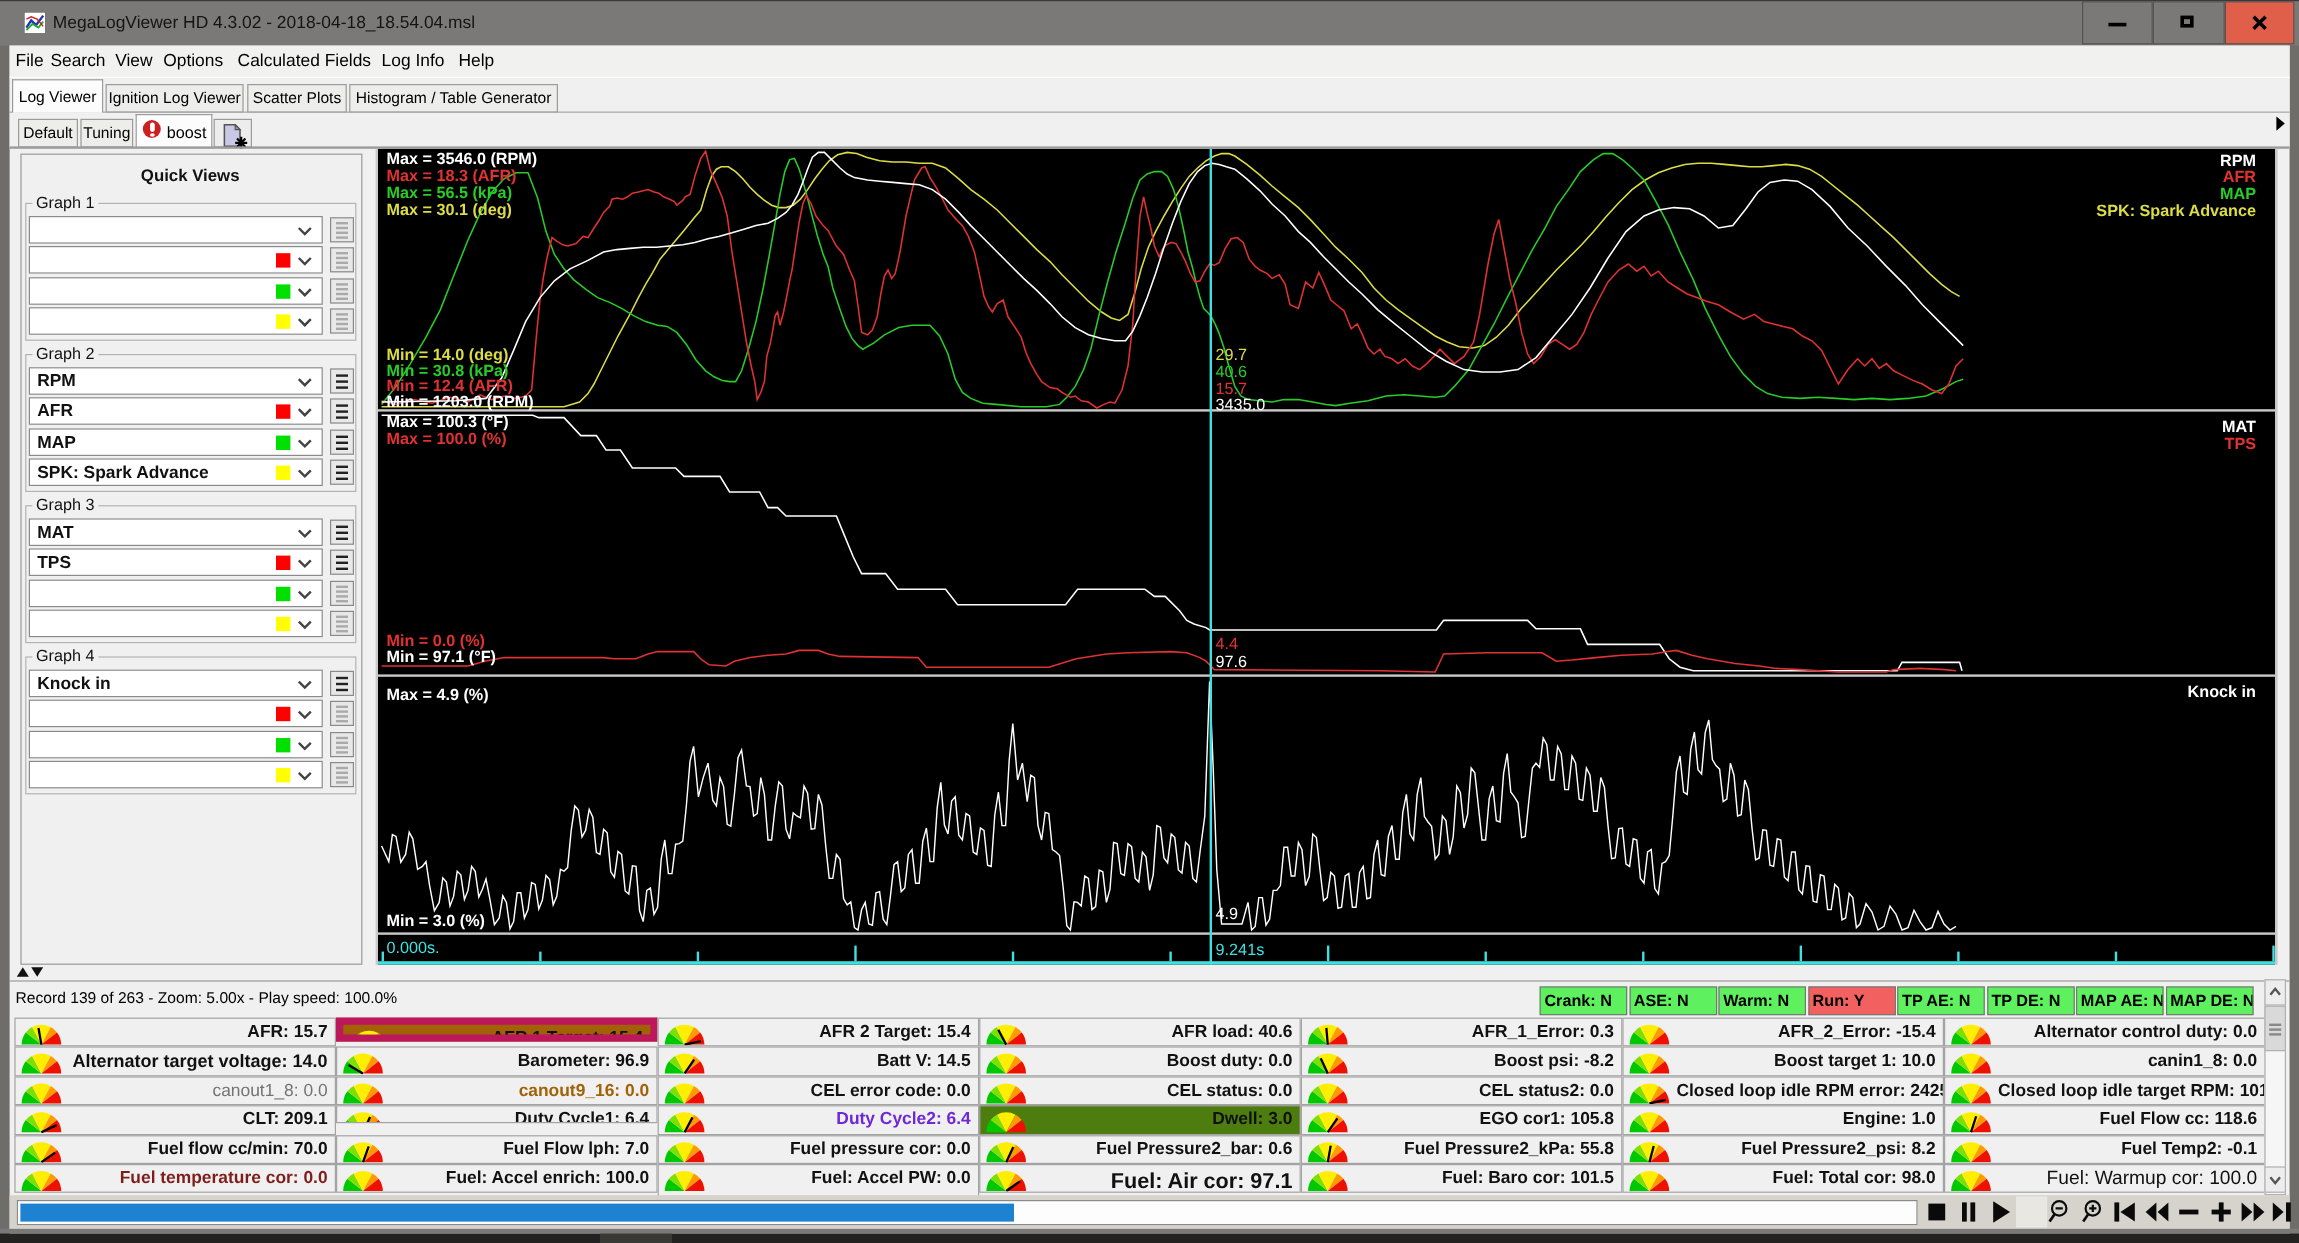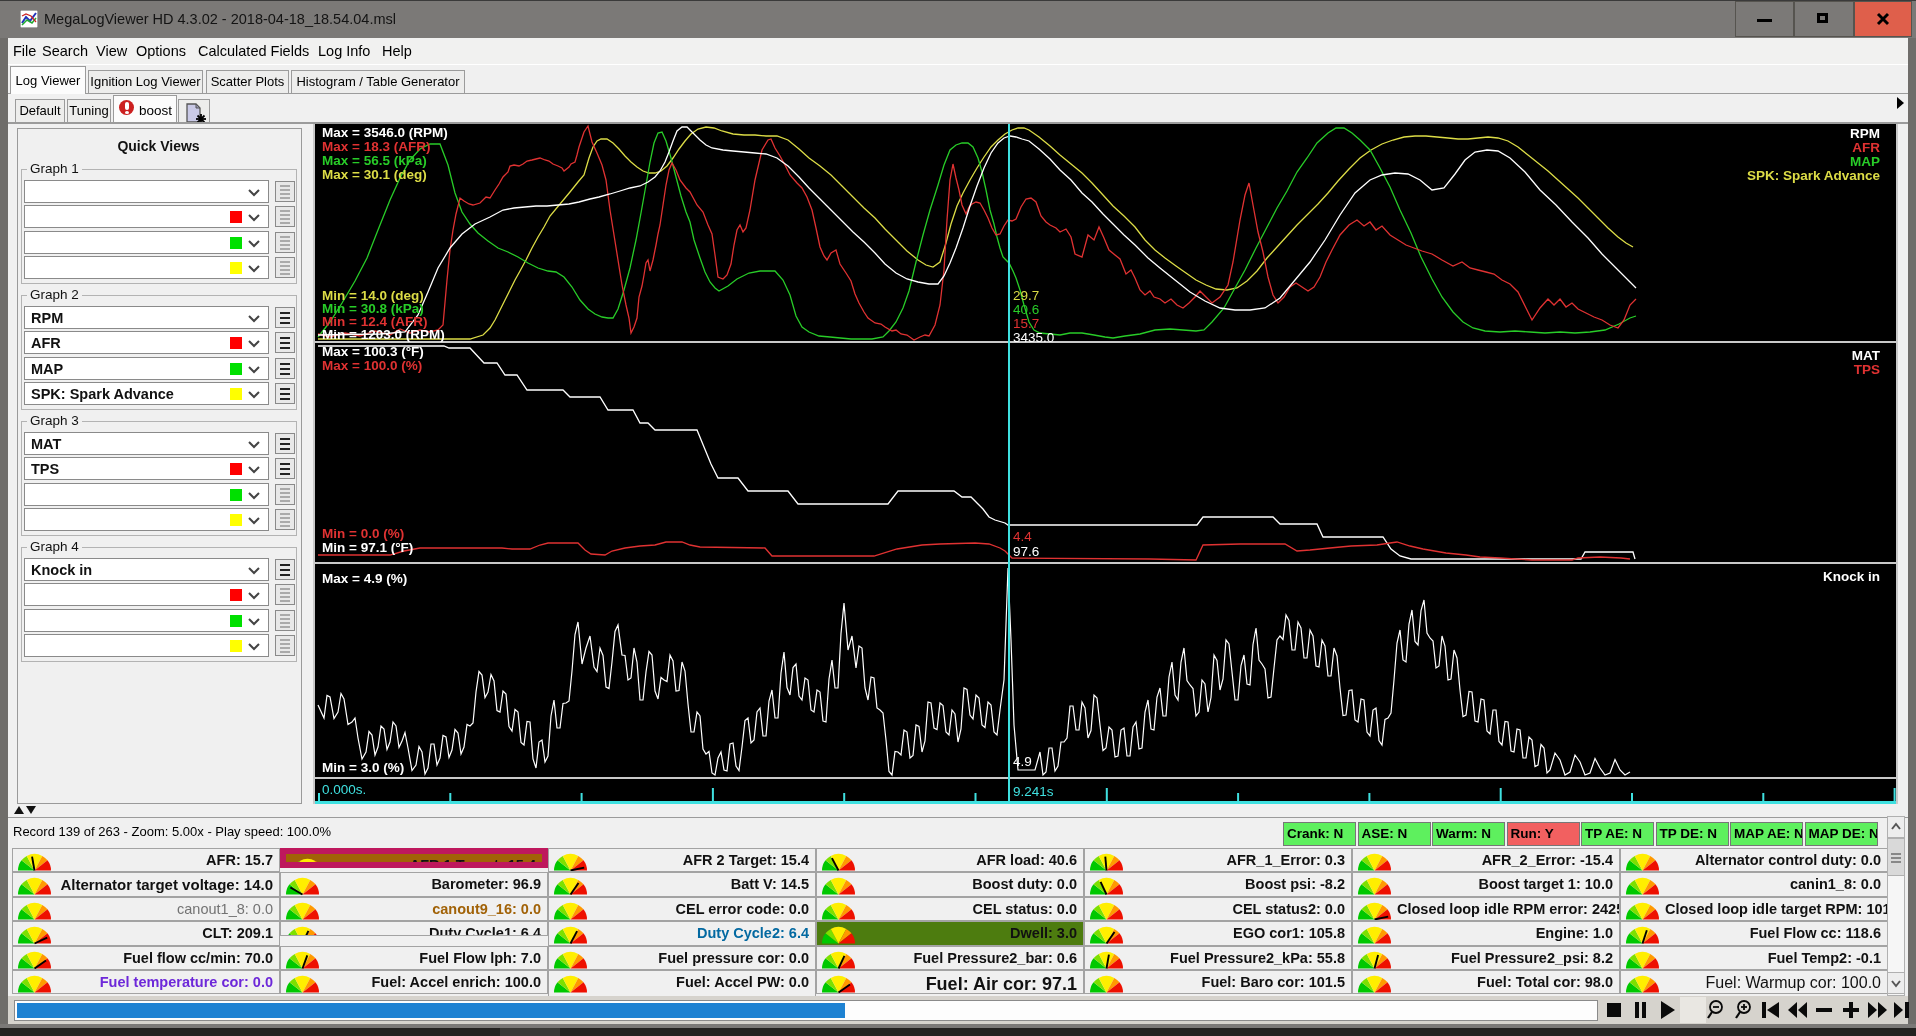--- a/index.html
+++ b/index.html
@@ -585,21 +585,21 @@
     </div>
 <div style="position:absolute;left:548px;top:921.2px;width:268px;height:24.4px;background:#f0f0f0;border:1px solid #a3a3a3;box-sizing:border-box;overflow:hidden">
       <svg width="36" height="22" viewBox="0 0 36 22" style="position:absolute;left:4px;top:1px">
         <path d="M17.5,20.5 L1.00,20.50 A16.5,16.5 0 0 1 4.50,10.34 Z" fill="#00c800"></path>
         <path d="M17.5,20.5 L4.50,10.34 A16.5,16.5 0 0 1 9.75,5.93 Z" fill="#7de000"></path>
         <path d="M17.5,20.5 L9.75,5.93 A16.5,16.5 0 0 1 25.25,5.93 Z" fill="#ffee00"></path>
         <path d="M17.5,20.5 L25.25,5.93 A16.5,16.5 0 0 1 30.50,10.34 Z" fill="#ff9a00"></path>
         <path d="M17.5,20.5 L30.50,10.34 A16.5,16.5 0 0 1 34.00,20.50 Z" fill="#ee1000"></path>
         <line x1="17.5" y1="20.5" x2="24.07" y2="8.14" stroke="#000" stroke-width="1.9"></line>
       </svg>
-      <div style="position:absolute;top:3px;right:6px;text-align:right;font-size:14.5px;font-weight:bold;color:#0369a1;white-space:nowrap">Duty Cycle2: 6.4</div>
+      <div style="position:absolute;top:3px;right:6px;text-align:right;font-size:14.5px;font-weight:bold;color:#6d28d9;white-space:nowrap">Duty Cycle2: 6.4</div>
     </div>
 <div style="position:absolute;left:816px;top:921.2px;width:268px;height:24.4px;background:#4d7c0f;border:1px solid #a3a3a3;box-sizing:border-box;overflow:hidden">
       <svg width="36" height="22" viewBox="0 0 36 22" style="position:absolute;left:4px;top:1px">
         <path d="M17.5,20.5 L1.00,20.50 A16.5,16.5 0 0 1 4.50,10.34 Z" fill="#00c800"></path>
         <path d="M17.5,20.5 L4.50,10.34 A16.5,16.5 0 0 1 9.75,5.93 Z" fill="#7de000"></path>
         <path d="M17.5,20.5 L9.75,5.93 A16.5,16.5 0 0 1 25.25,5.93 Z" fill="#ffee00"></path>
         <path d="M17.5,20.5 L25.25,5.93 A16.5,16.5 0 0 1 30.50,10.34 Z" fill="#ff9a00"></path>
         <path d="M17.5,20.5 L30.50,10.34 A16.5,16.5 0 0 1 34.00,20.50 Z" fill="#ee1000"></path>
       </svg>
       <div style="position:absolute;top:3px;right:6px;text-align:right;font-size:14.5px;font-weight:bold;color:#111;white-space:nowrap">Dwell: 3.0</div>
@@ -712,21 +712,21 @@
       <div style="position:absolute;top:3px;right:6px;text-align:right;font-size:14.5px;font-weight:bold;color:#111;white-space:nowrap">Fuel Temp2: -0.1</div>
     </div>
 <div style="position:absolute;left:12px;top:970.0px;width:268px;height:24.4px;background:#f0f0f0;border:1px solid #a3a3a3;box-sizing:border-box;overflow:hidden">
       <svg width="36" height="22" viewBox="0 0 36 22" style="position:absolute;left:4px;top:1px">
         <path d="M17.5,20.5 L1.00,20.50 A16.5,16.5 0 0 1 4.50,10.34 Z" fill="#00c800"></path>
         <path d="M17.5,20.5 L4.50,10.34 A16.5,16.5 0 0 1 9.75,5.93 Z" fill="#7de000"></path>
         <path d="M17.5,20.5 L9.75,5.93 A16.5,16.5 0 0 1 25.25,5.93 Z" fill="#ffee00"></path>
         <path d="M17.5,20.5 L25.25,5.93 A16.5,16.5 0 0 1 30.50,10.34 Z" fill="#ff9a00"></path>
         <path d="M17.5,20.5 L30.50,10.34 A16.5,16.5 0 0 1 34.00,20.50 Z" fill="#ee1000"></path>
       </svg>
-      <div style="position:absolute;top:3px;right:6px;text-align:right;font-size:14.5px;font-weight:bold;color:#6d28d9;white-space:nowrap">Fuel temperature cor: 0.0</div>
+      <div style="position:absolute;top:3px;right:6px;text-align:right;font-size:14.5px;font-weight:bold;color:#7f1d1d;white-space:nowrap">Fuel temperature cor: 0.0</div>
     </div>
 <div style="position:absolute;left:280px;top:970.0px;width:268px;height:24.4px;background:#f0f0f0;border:1px solid #a3a3a3;box-sizing:border-box;overflow:hidden">
       <svg width="36" height="22" viewBox="0 0 36 22" style="position:absolute;left:4px;top:1px">
         <path d="M17.5,20.5 L1.00,20.50 A16.5,16.5 0 0 1 4.50,10.34 Z" fill="#00c800"></path>
         <path d="M17.5,20.5 L4.50,10.34 A16.5,16.5 0 0 1 9.75,5.93 Z" fill="#7de000"></path>
         <path d="M17.5,20.5 L9.75,5.93 A16.5,16.5 0 0 1 25.25,5.93 Z" fill="#ffee00"></path>
         <path d="M17.5,20.5 L25.25,5.93 A16.5,16.5 0 0 1 30.50,10.34 Z" fill="#ff9a00"></path>
         <path d="M17.5,20.5 L30.50,10.34 A16.5,16.5 0 0 1 34.00,20.50 Z" fill="#ee1000"></path>
       </svg>
       <div style="position:absolute;top:3px;right:6px;text-align:right;font-size:14.5px;font-weight:bold;color:#111;white-space:nowrap">Fuel: Accel enrich: 100.0</div>

